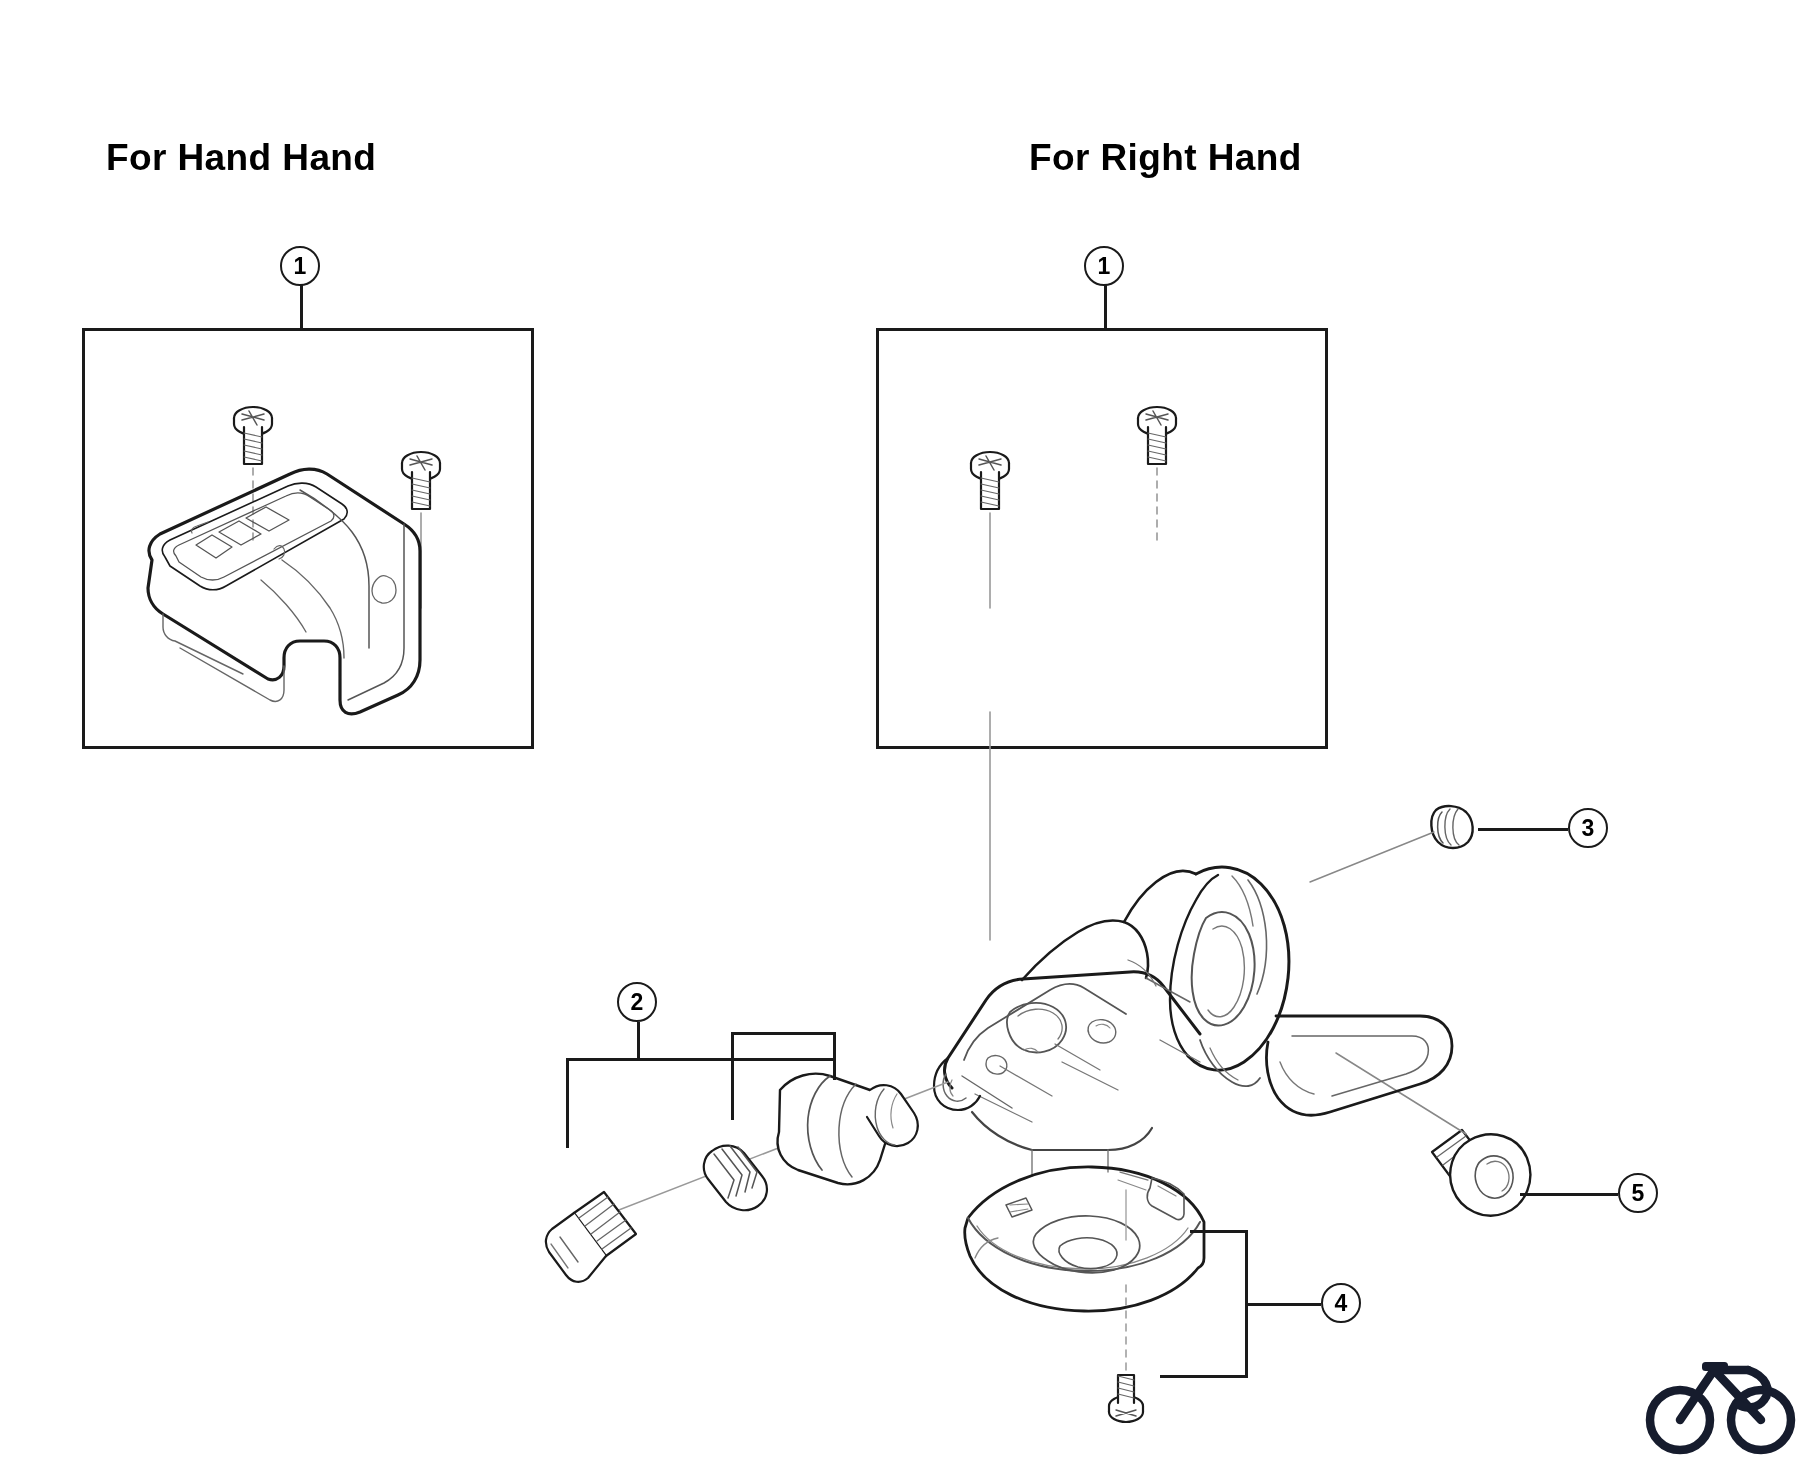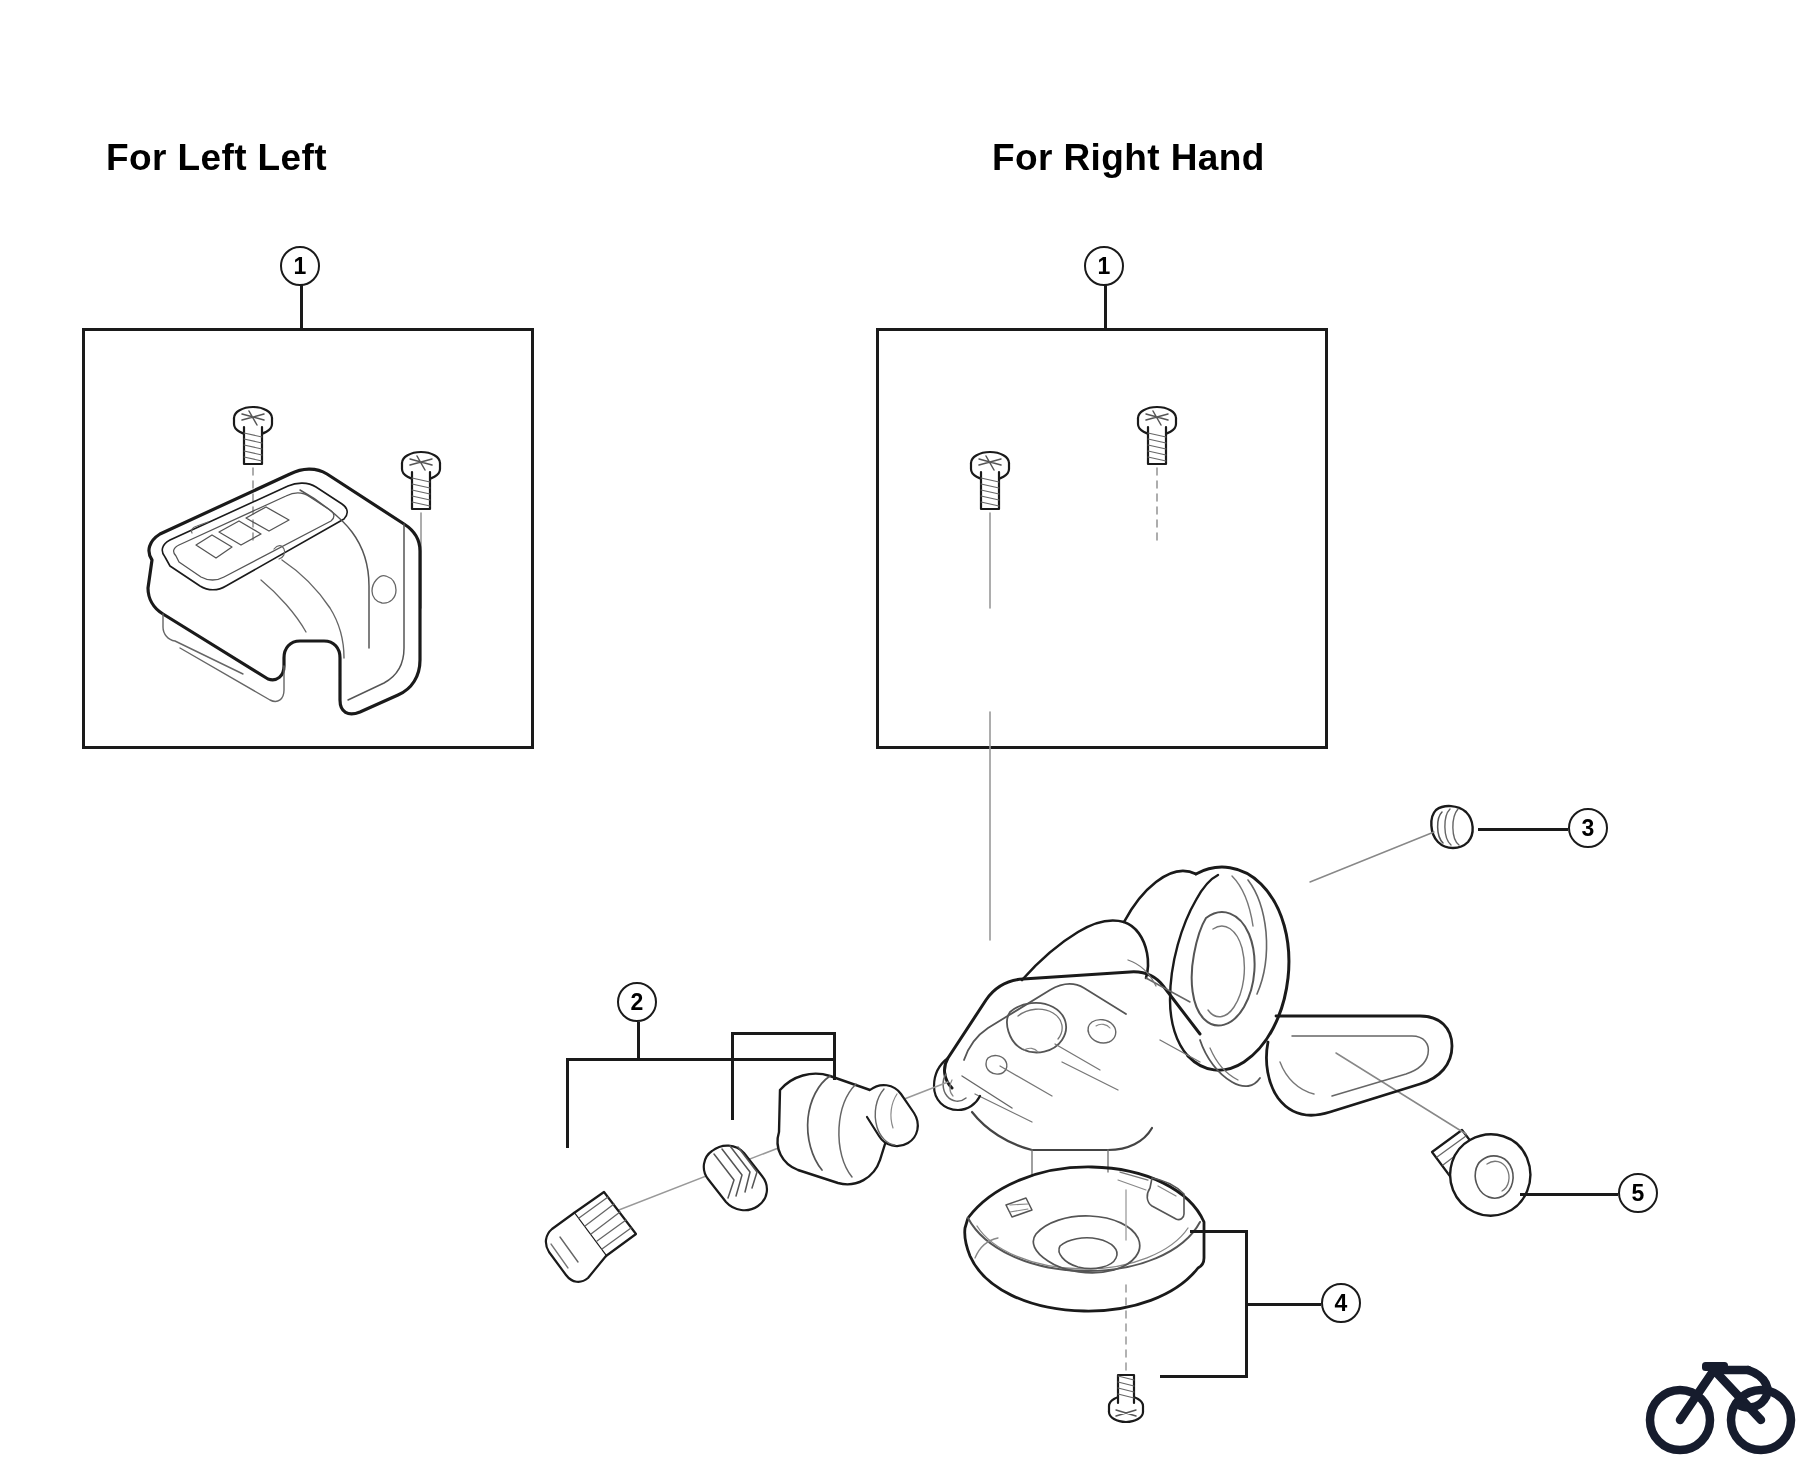--- a/index.html
+++ b/index.html
@@ -21,21 +21,21 @@
   .panel-title {
     position: absolute;
     font-family: "Liberation Sans", sans-serif;
     font-weight: bold;
     font-size: 37px;
     color: #000000;
     letter-spacing: 0.4px;
     white-space: nowrap;
   }
   #title-left  { left: 106px; top: 137px; }
-  #title-right { left: 992px; top: 137px; }
+  #title-right { left: 1029px; top: 137px; }
 
   .part-box {
     position: absolute;
     border: 3px solid #1a1a1a;
     background: transparent;
     box-sizing: border-box;
   }
   #box-left  { left: 82px;  top: 328px; width: 452px; height: 421px; }
   #box-right { left: 876px; top: 328px; width: 452px; height: 421px; }
 
@@ -80,21 +80,21 @@
     width: 164px;
     height: 126px;
     z-index: 40;
   }
 </style>
 </head>
 <body>
 
 <div id="page">
 
-  <div class="panel-title" id="title-left">For Left Left</div>
+  <div class="panel-title" id="title-left">For Hand Hand</div>
 
   <div class="panel-title" id="title-right">For Right Hand</div>
 
   <div class="part-box" id="box-left"></div>
   <div class="part-box" id="box-right"></div>
 
   <div class="leader v" style="left:300px; top:265px; height:65px;"></div>
   <div class="leader v" style="left:1104px; top:265px; height:65px;"></div>
 
   <div class="leader v" style="left:637px; top:1022px; height:38px;"></div>

